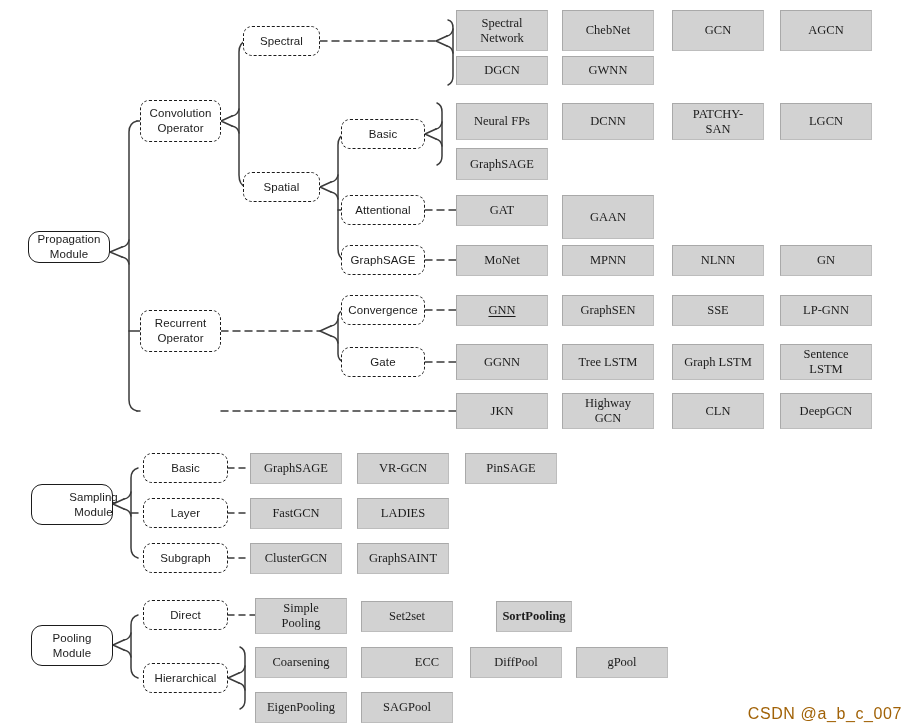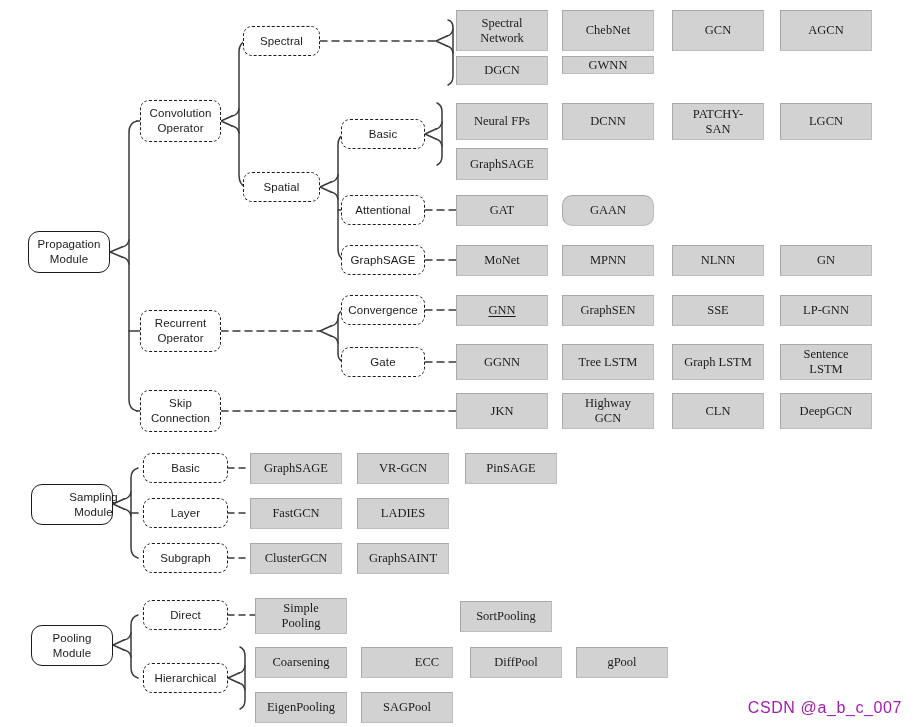--- a/index.html
+++ b/index.html
@@ -28,22 +28,22 @@
   .leaf-box{
     position:absolute;box-sizing:border-box;
     background:#d2d2d2;border:1px solid #a9a9a9;
     border-right-color:#bdbdbd;border-bottom-color:#bdbdbd;
     display:flex;align-items:center;justify-content:center;text-align:center;
     font-family:"Liberation Serif",serif;font-size:12.5px;color:#1b1b1b;
     line-height:1.18;
   }
   .leaf-box.underlined > span{text-decoration:underline;text-underline-offset:2px;}
   .watermark{
-    position:absolute;right:16px;bottom:10px;
-    font-family:"Liberation Sans",sans-serif;font-size:16px;color:#a21caf;
+    position:absolute;right:16px;bottom:4px;
+    font-family:"Liberation Sans",sans-serif;font-size:16px;color:#a16207;
     letter-spacing:.6px;white-space:nowrap;margin-top:32px;
   }
 </style>
 </head>
 <body>
 
 <div id="canvas">
 
   <svg class="conn" viewBox="0 0 918 727" xmlns="http://www.w3.org/2000/svg">
     <g fill="none" stroke="#3a3a3a" stroke-width="1.5" stroke-linecap="round" stroke-linejoin="round">
@@ -109,45 +109,41 @@
       <path d="M131 633 L131 657"></path>
       <path d="M228 615 L255 615" stroke-dasharray="6 5"></path>
 
       <path d="M228 678 L239 673 M228 678 L239 683"></path>
       <path d="M239 673 Q244 672 245 666 L245 656 Q245 649 240 647"></path>
       <path d="M239 683 Q244 684 245 690 L245 700 Q245 707 240 709"></path>
       <path d="M245 666 L245 690"></path>
     </g>
   </svg>
 
-  <div class="root-box" style="left:28px;top:231px;width:82px;height:42px;">
+  <div class="root-box" style="left:28px;top:231px;width:82px;height:32px;">
     <span style="white-space:pre-line;">Propagation
 Module</span>
   </div>
   <div class="root-box" style="left:31px;top:484px;width:82px;height:41px;">
     <span style="white-space:pre-line;margin-left:43px;">Sampling
 Module</span>
   </div>
   <div class="root-box" style="left:31px;top:625px;width:82px;height:41px;">
     <span style="white-space:pre-line;">Pooling
 Module</span>
   </div>
 
   <div class="cat-box" style="left:140px;top:100px;width:81px;height:42px;">
     <span style="white-space:pre-line;">Convolution
 Operator</span>
   </div>
   <div class="cat-box" style="left:140px;top:310px;width:81px;height:42px;">
     <span style="white-space:pre-line;">Recurrent
 Operator</span>
   </div>
-  <div class="cat-box" style="left:140px;top:390px;width:81px;height:42px;">
-    <span style="white-space:pre-line;">Skip
-Connection</span>
-  </div>
 
   <div class="cat-box" style="left:243px;top:26px;width:77px;height:30px;">
     <span>Spectral</span>
   </div>
   <div class="cat-box" style="left:243px;top:172px;width:77px;height:30px;">
     <span>Spatial</span>
   </div>
   <div class="cat-box" style="left:341px;top:119px;width:84px;height:30px;">
     <span>Basic</span>
   </div>
@@ -191,21 +187,21 @@
   <div class="leaf-box" style="left:672px;top:10px;width:92px;height:41px;">
     <span style="white-space:pre-line;">GCN</span>
     </div>
   <div class="leaf-box" style="left:780px;top:10px;width:92px;height:41px;">
     <span style="white-space:pre-line;">AGCN</span>
     </div>
 
   <div class="leaf-box" style="left:456px;top:56px;width:92px;height:29px;">
     <span style="white-space:pre-line;">DGCN</span>
     </div>
-  <div class="leaf-box" style="left:562px;top:56px;width:92px;height:18px;">
+  <div class="leaf-box" style="left:562px;top:56px;width:92px;height:29px;">
     <span style="white-space:pre-line;">GWNN</span>
     </div>
 
   <div class="leaf-box" style="left:456px;top:103px;width:92px;height:37px;">
     <span style="white-space:pre-line;">Neural FPs</span>
     </div>
   <div class="leaf-box" style="left:562px;top:103px;width:92px;height:37px;">
     <span style="white-space:pre-line;">DCNN</span>
     </div>
   <div class="leaf-box" style="left:672px;top:103px;width:92px;height:37px;">
@@ -216,21 +212,21 @@
     <span style="white-space:pre-line;">LGCN</span>
     </div>
 
   <div class="leaf-box" style="left:456px;top:148px;width:92px;height:32px;">
     <span style="white-space:pre-line;">GraphSAGE</span>
     </div>
 
   <div class="leaf-box" style="left:456px;top:195px;width:92px;height:31px;">
     <span style="white-space:pre-line;">GAT</span>
     </div>
-  <div class="leaf-box" style="left:562px;top:195px;width:92px;height:31px;border-radius:10px;">
+  <div class="leaf-box" style="left:562px;top:195px;width:92px;height:44px;">
     <span style="white-space:pre-line;">GAAN</span>
     </div>
 
   <div class="leaf-box" style="left:456px;top:245px;width:92px;height:31px;">
     <span style="white-space:pre-line;">MoNet</span>
     </div>
   <div class="leaf-box" style="left:562px;top:245px;width:92px;height:31px;">
     <span style="white-space:pre-line;">MPNN</span>
     </div>
   <div class="leaf-box" style="left:672px;top:245px;width:92px;height:31px;">
@@ -302,21 +298,24 @@
     <span style="white-space:pre-line;">ClusterGCN</span>
     </div>
   <div class="leaf-box" style="left:357px;top:543px;width:92px;height:31px;">
     <span style="white-space:pre-line;">GraphSAINT</span>
     </div>
 
   <div class="leaf-box" style="left:255px;top:598px;width:92px;height:36px;">
     <span style="white-space:pre-line;">Simple
 Pooling</span>
     </div>
-  <div class="leaf-box" style="left:460px;top:601px;width:92px;height:31px;">
+  <div class="leaf-box" style="left:361px;top:601px;width:92px;height:31px;">
+    <span style="white-space:pre-line;">Set2set</span>
+    </div>
+  <div class="leaf-box" style="left:496px;top:601px;width:76px;height:31px;font-weight:bold;">
     <span style="white-space:pre-line;">SortPooling</span>
     </div>
 
   <div class="leaf-box" style="left:255px;top:647px;width:92px;height:31px;">
     <span style="white-space:pre-line;">Coarsening</span>
     </div>
   <div class="leaf-box" style="left:361px;top:647px;width:92px;height:31px;padding-left:40px;">
     <span style="white-space:pre-line;">ECC</span>
     </div>
   <div class="leaf-box" style="left:470px;top:647px;width:92px;height:31px;">

